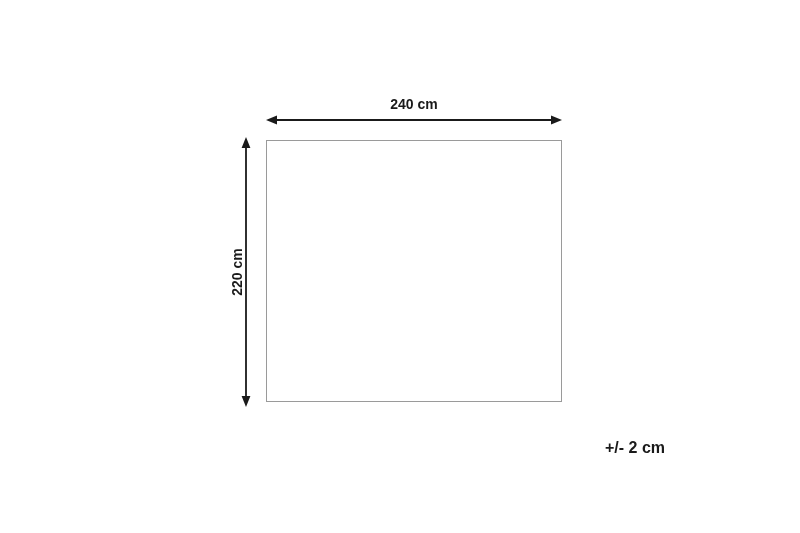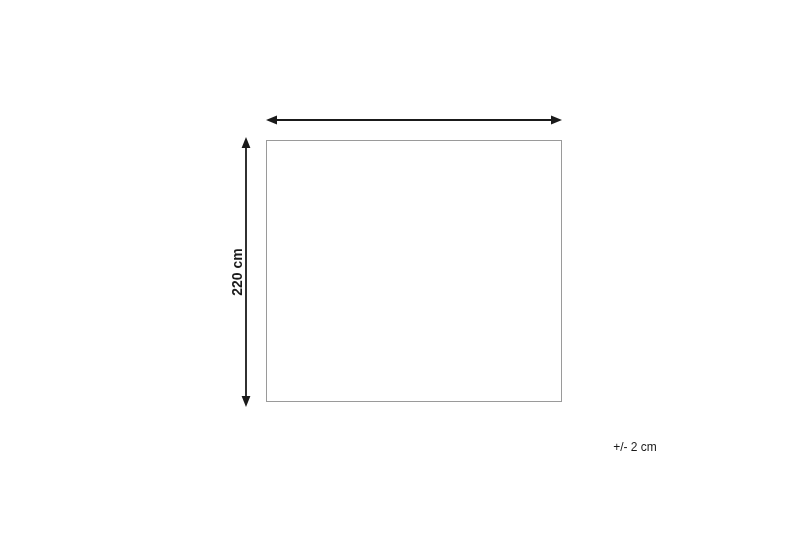--- a/index.html
+++ b/index.html
@@ -57,22 +57,22 @@
     transform: translate(-50%, -50%) rotate(-90deg);
     white-space: nowrap;
   }
   .tolerance-label {
     position: absolute;
     left: 585px;
     top: 440px;
     width: 100px;
     text-align: center;
     color: var(--dim-color);
-    font-weight: 400;
-    font-size: 12px;
+    font-weight: 700;
+    font-size: 16px;
     line-height: 15px;
   }
   .arrow-line { stroke: var(--dim-color); stroke-width: 1.8; }
   .arrow-head { fill: var(--dim-color); }
 </style>
 </head>
 <body>
 
 <div class="canvas">
 
@@ -83,18 +83,19 @@
     <polygon class="arrow-head" points="1,8 12,3.6 12,12.4"></polygon>
     <polygon class="arrow-head" points="297,8 286,3.6 286,12.4"></polygon>
   </svg>
 
   <svg class="v-arrow" width="16" height="272" viewBox="0 0 16 272">
     <line class="arrow-line" x1="8" y1="9" x2="8" y2="263"></line>
     <polygon class="arrow-head" points="8,1 3.6,12 12.4,12"></polygon>
     <polygon class="arrow-head" points="8,271 3.6,260 12.4,260"></polygon>
   </svg>
 
+  <div class="dim-label width-label">240 cm</div>
 
   <div class="dim-label height-label">220 cm</div>
 
   <div class="tolerance-label">+/- 2 cm</div>
 
 </div>
 
 </body></html>

